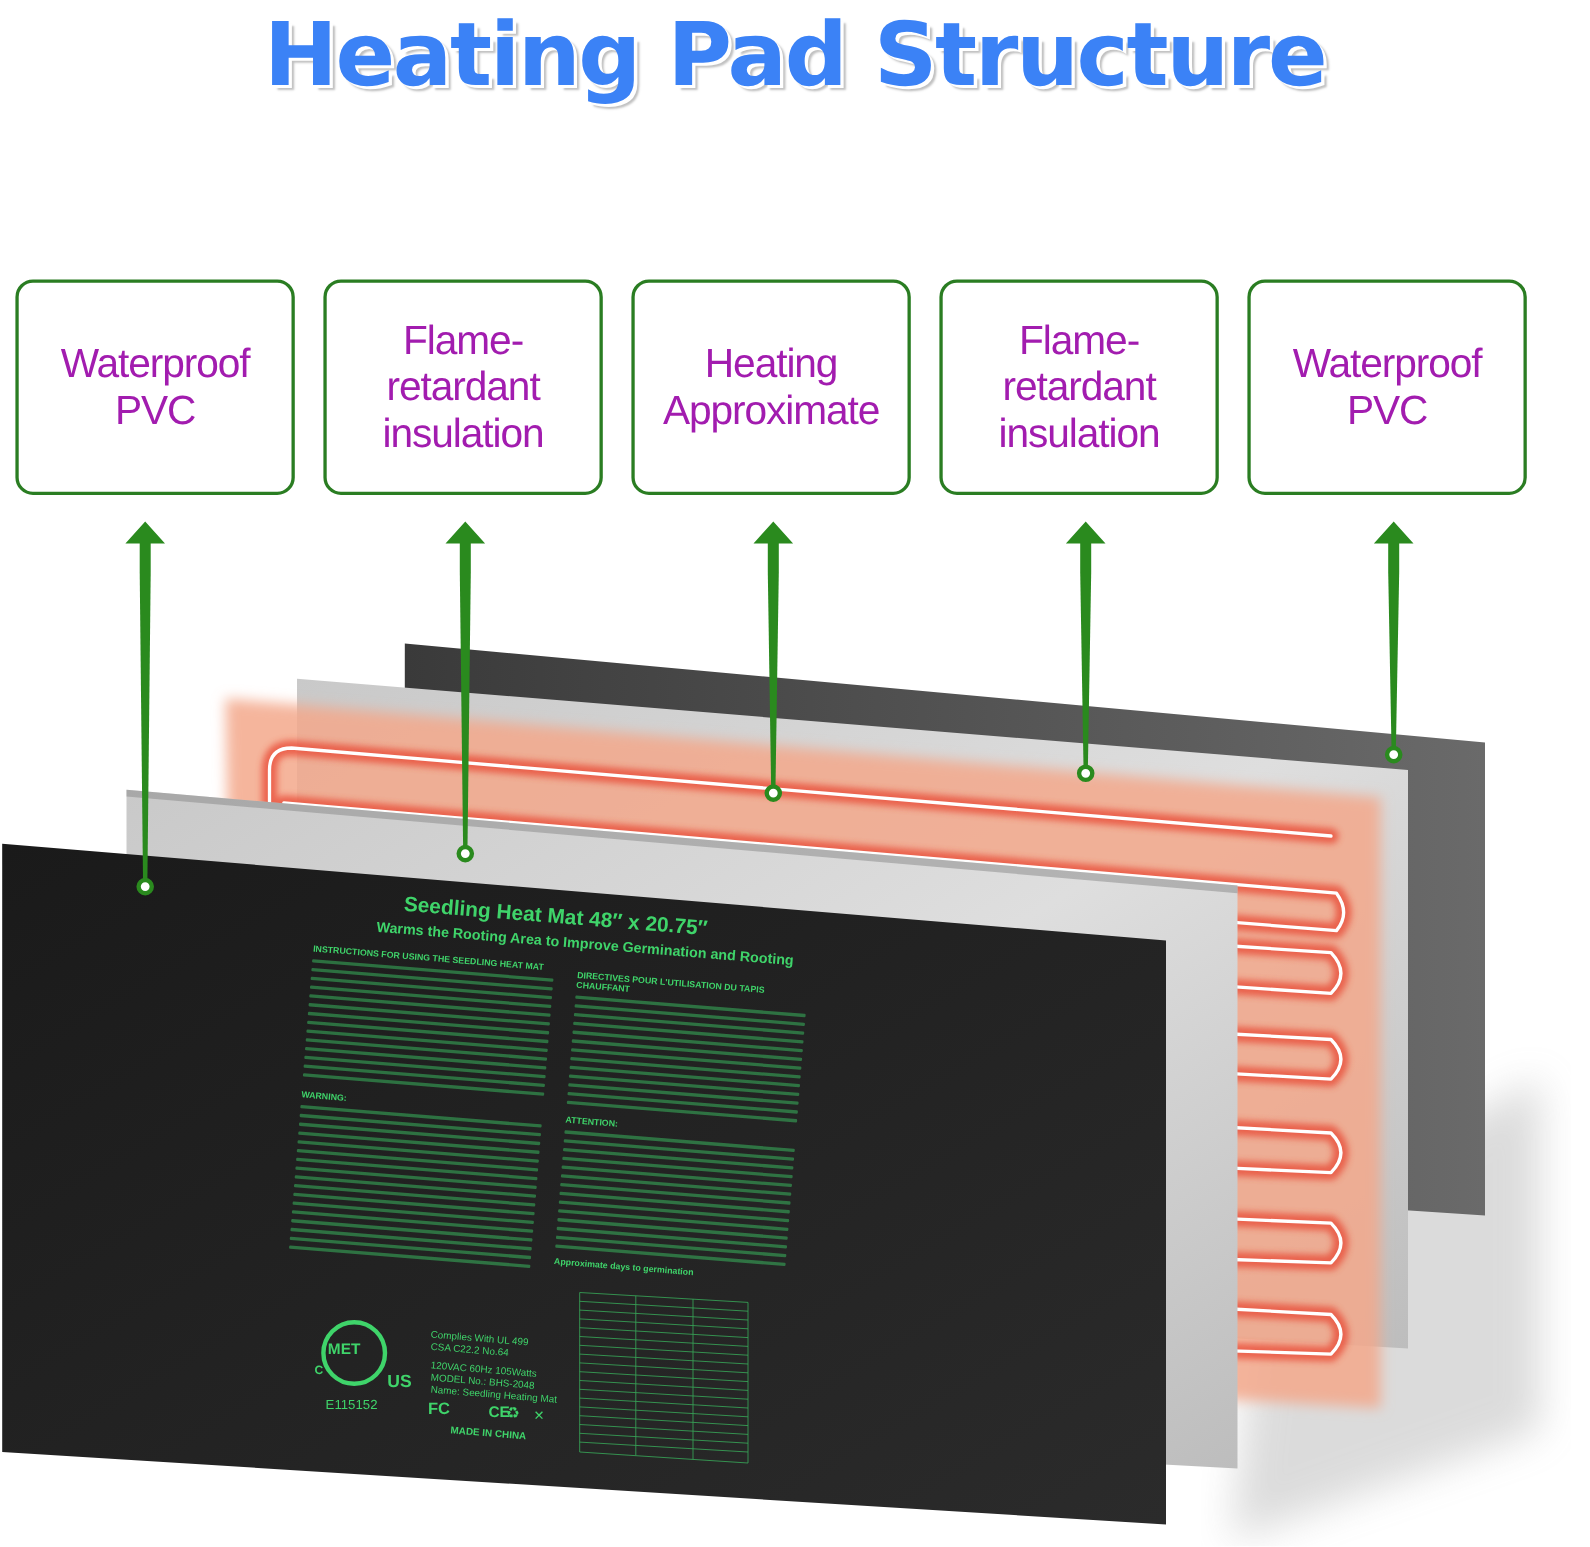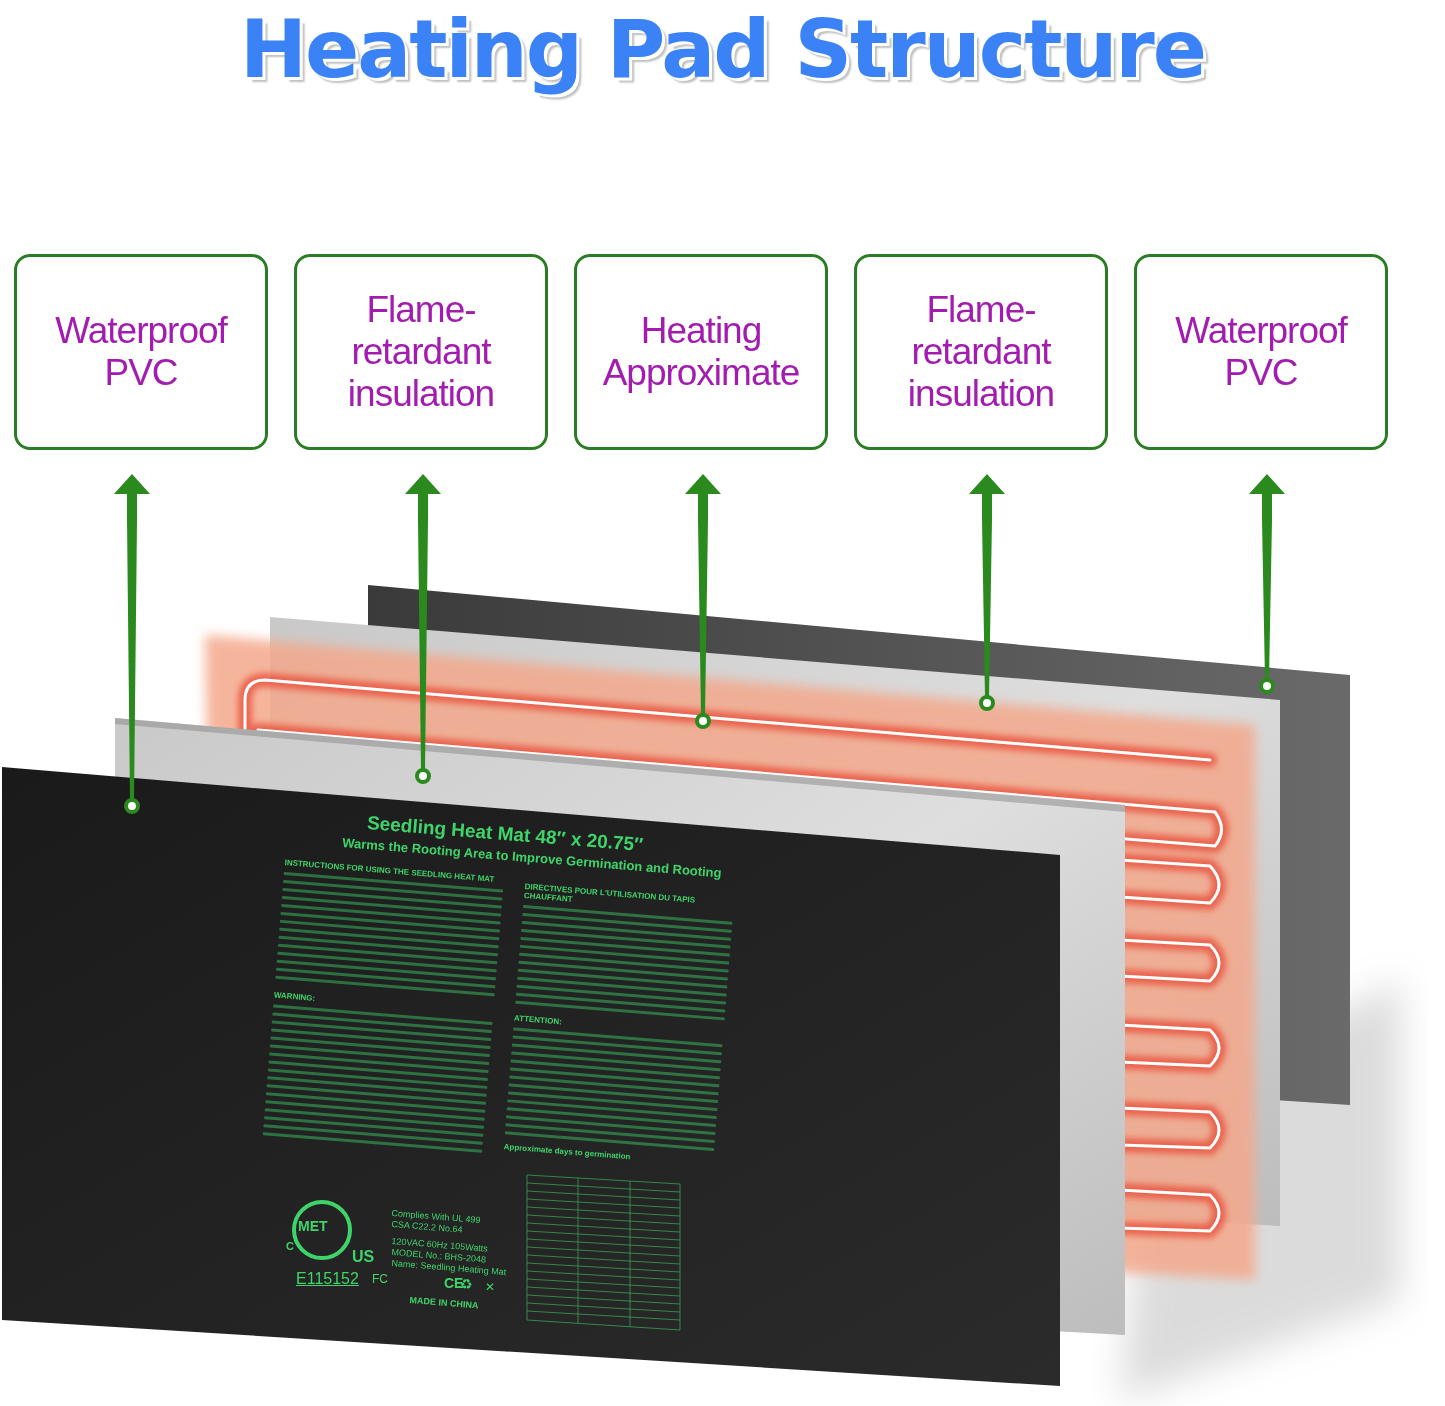--- a/index.html
+++ b/index.html
@@ -237,24 +237,24 @@
       <div></div>
       <div></div>
       <div></div>
     </div>
   <div class="mat-head" style="margin-top:8px;">Approximate days to germination</div>
 </div>
 
 <div class="mat-text" style="left:298px; top:1218px; font-weight:bold; font-size:14px;">MET</div>
 <div class="mat-text" style="left:286px; top:1240px; font-weight:bold; font-size:11px;">C</div>
 <div class="mat-text" style="left:352px; top:1248px; font-weight:bold; font-size:16px;">US</div>
-<div class="mat-text" style="left:296px; top:1270px; font-size:16px;text-decoration:underline;">E115152</div>
+<div class="mat-text" style="left:296px; top:1270px; font-size:12px;">E115152</div>
 
 <div class="mat-text mat-small" style="left:392px; top:1208px; transform:rotate(4.6deg);">Complies With UL 499</div>
 <div class="mat-text mat-small" style="left:392px; top:1219px; transform:rotate(4.6deg);">CSA C22.2 No.64</div>
 <div class="mat-text mat-small" style="left:392px; top:1236px; transform:rotate(4.6deg);">120VAC 60Hz 105Watts</div>
 <div class="mat-text mat-small" style="left:392px; top:1247px; transform:rotate(4.6deg);">MODEL No.: BHS-2048</div>
 <div class="mat-text mat-small" style="left:392px; top:1258px; transform:rotate(4.6deg);">Name: Seedling Heating Mat</div>
-<div class="mat-text" style="left:372px; top:1272px; font-weight:normal; font-size:12px;">FC</div>
+<div class="mat-text" style="left:389px; top:1272px; font-weight:bold; font-size:15px;">FC</div>
 <div class="mat-text" style="left:444px; top:1275px; font-weight:bold; font-size:14px;">CE</div>
 <div class="mat-text" style="left:460px; top:1276px; font-size:14px;">♻</div>
 <div class="mat-text" style="left:485px; top:1280px; font-size:12px;">✕</div>
 <div class="mat-text mat-small" style="left:410px; top:1295px; font-weight:bold; transform:rotate(4.6deg);">MADE IN CHINA</div>
 
 </body></html>

